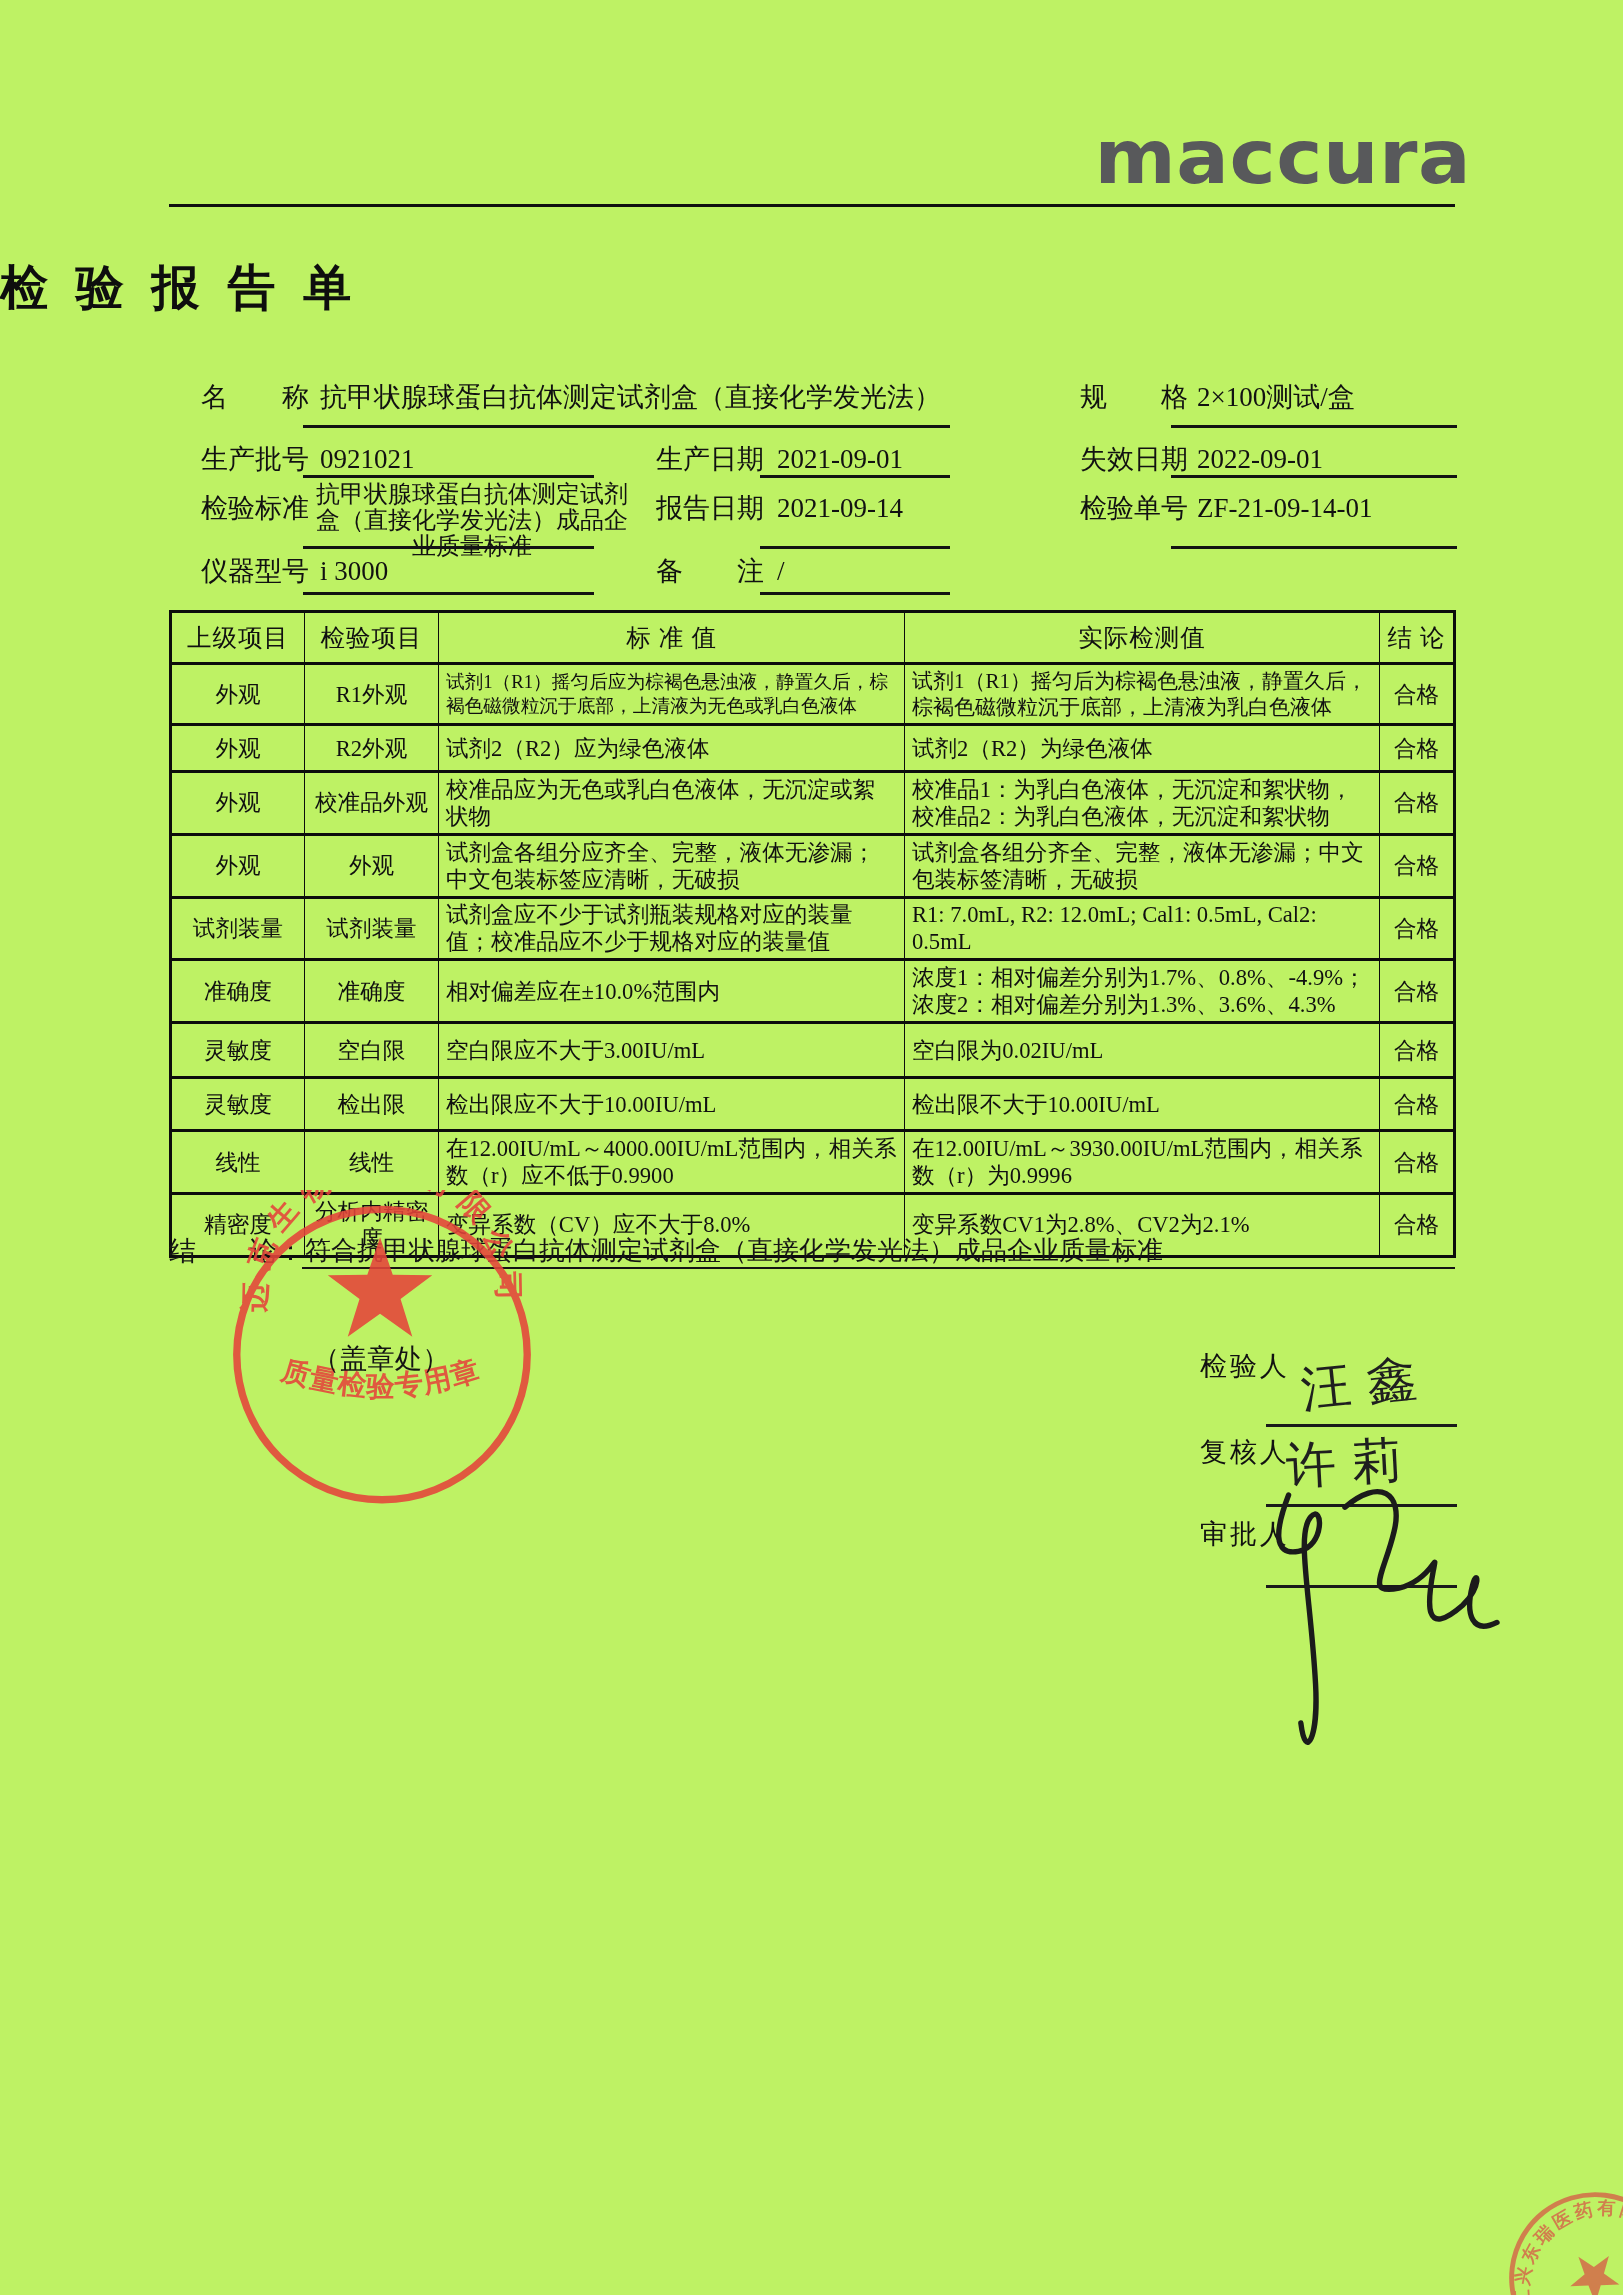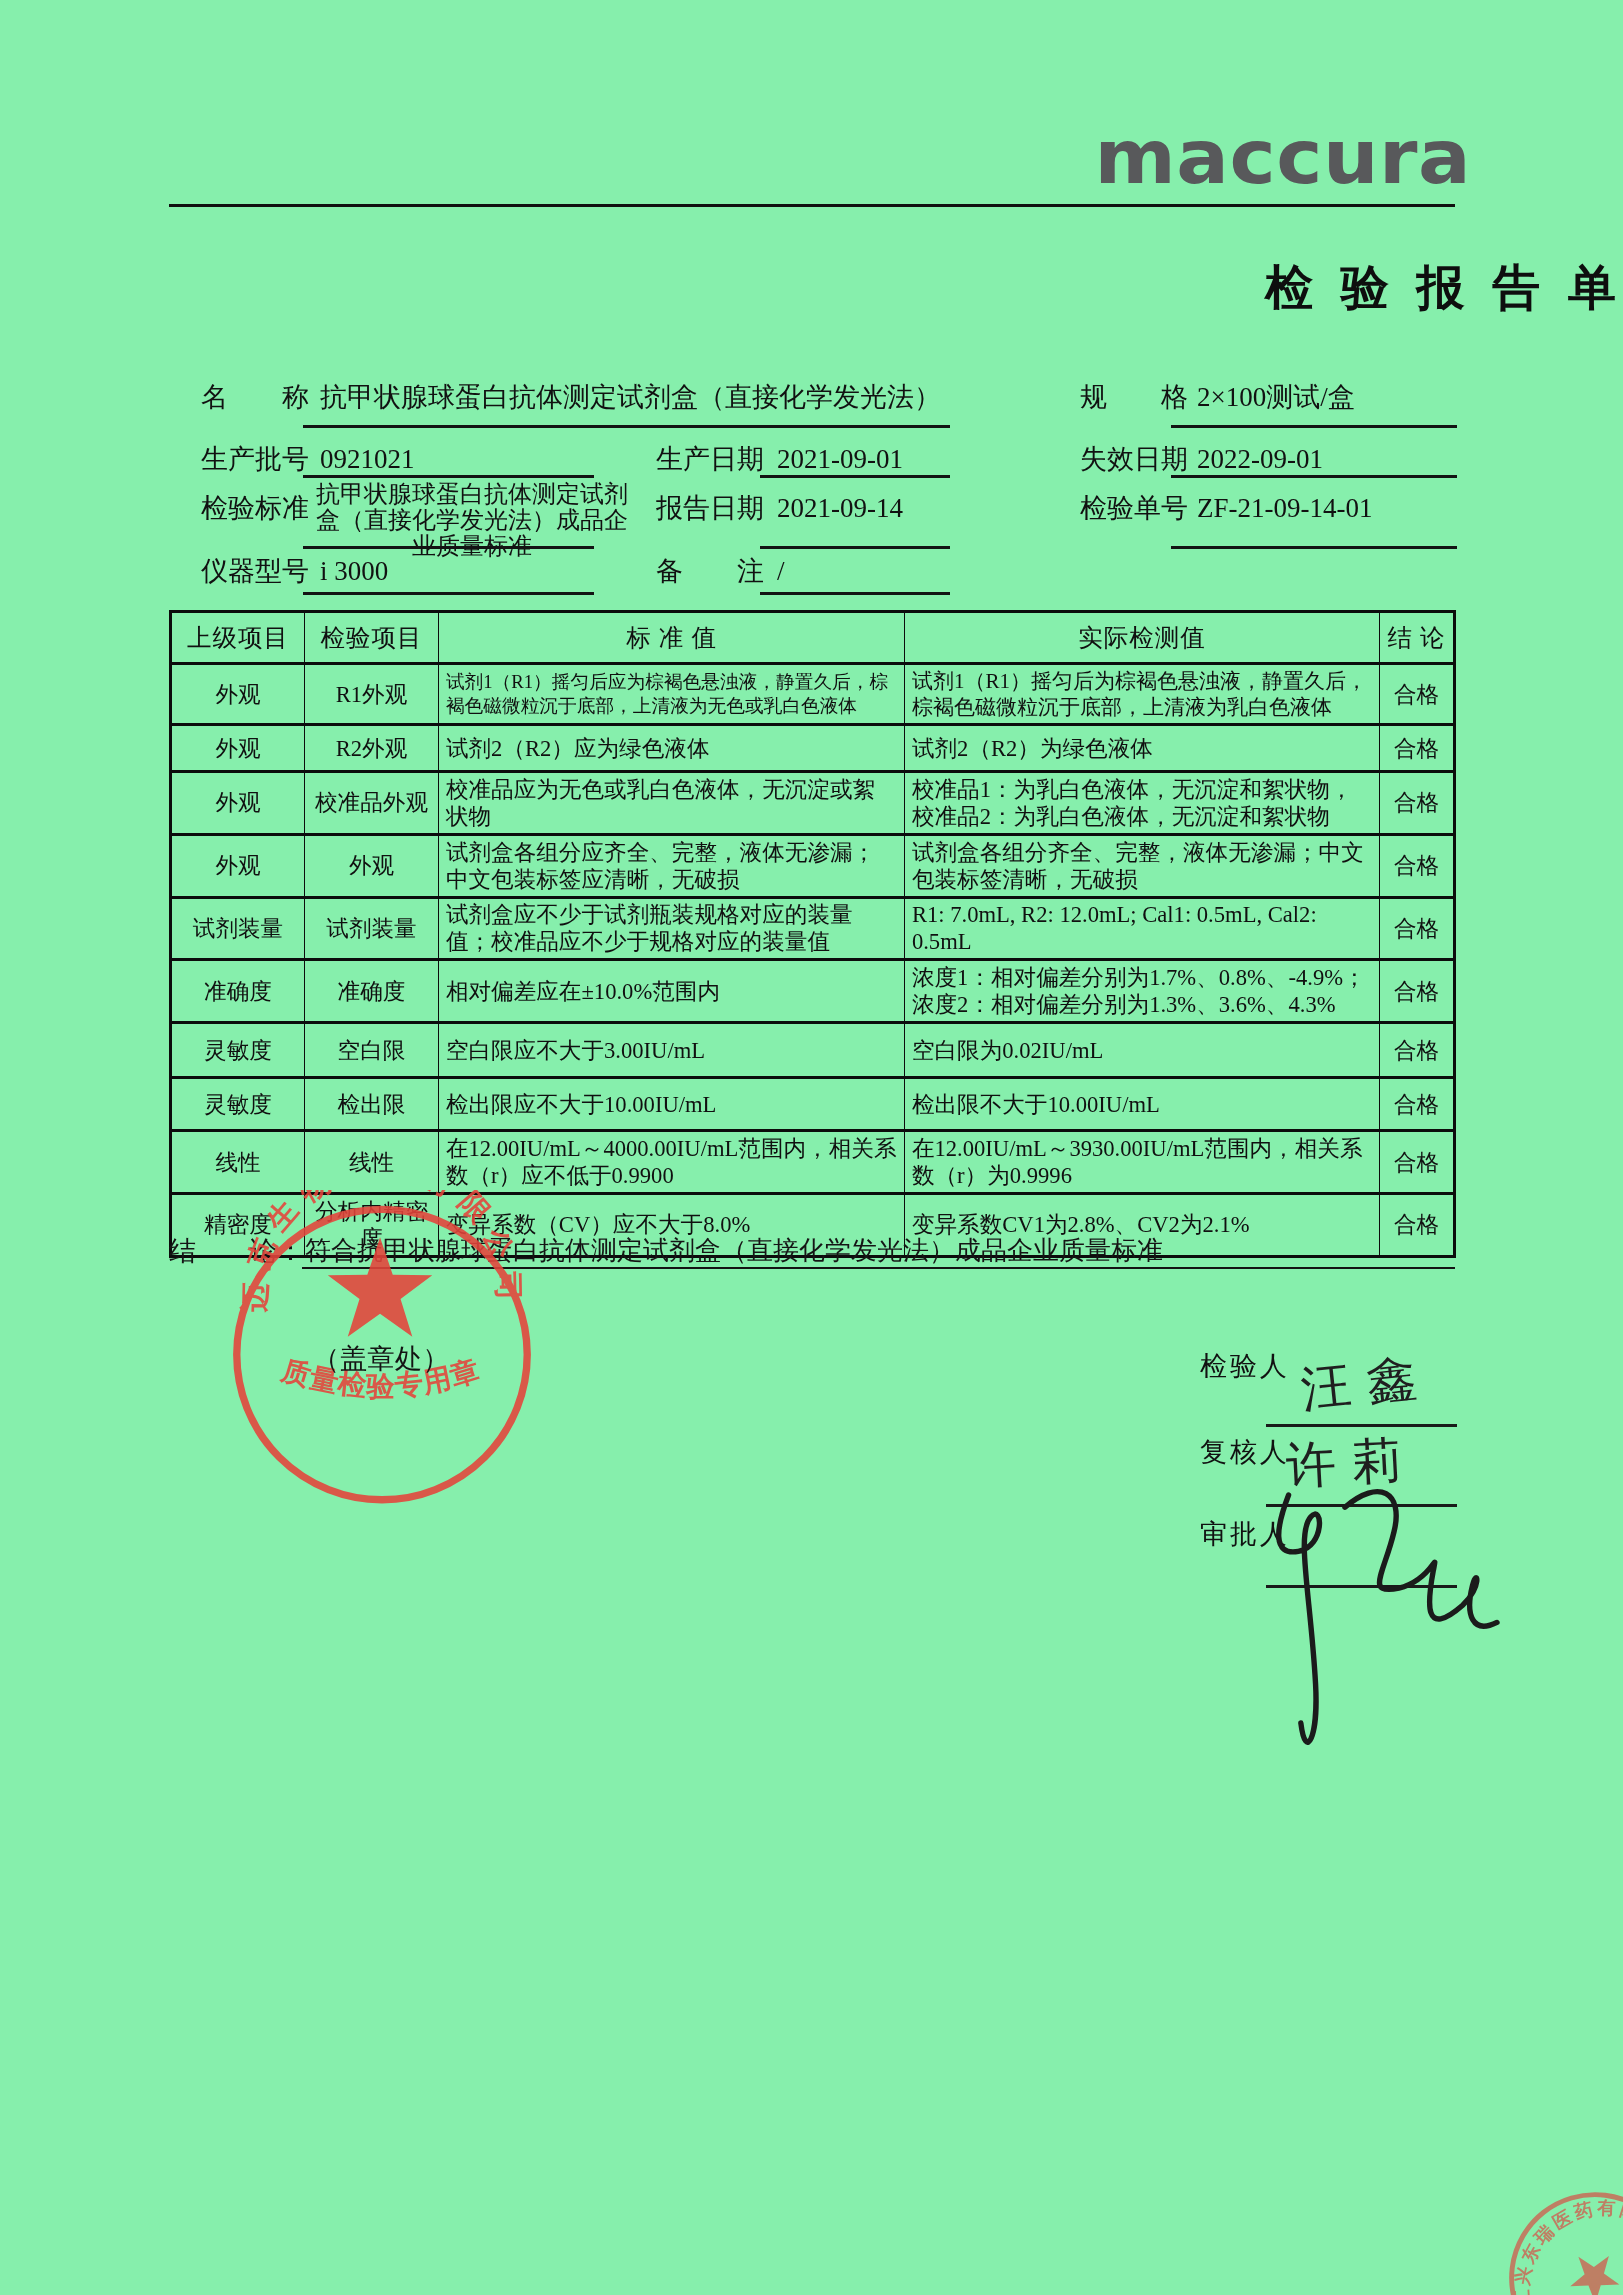--- a/index.html
+++ b/index.html
@@ -1,33 +1,33 @@
 <!DOCTYPE html>
 <html style="font-size:7.9px"><head>
 <meta charset="utf-8">
 <style>
   html,body{margin:0;padding:0;background:#e8e8ea;}
   .page{
     position:relative;
     width:1624px;height:2295px;
-    background:#86efac;
+    background:#bef264;
     overflow:hidden;
     font-family:"Liberation Serif","DejaVu Serif",serif;
     color:#151515;
   }
   
   .logo{
     position:absolute;top:120px;right:153px;
     font-family:"DejaVu Sans","Liberation Sans",sans-serif;
     font-weight:bold;font-size:75px;line-height:75px;
     color:#58595b;letter-spacing:0.5px;transform:scaleX(1.04);transform-origin:right;
   }
   .head-rule{position:absolute;left:169px;top:204px;width:1286px;height:2.9px;background:#101010;}
   .doc-title{
-    position:absolute;left:0;right:0;top:256px;text-align:right;
+    position:absolute;left:0;right:0;top:256px;text-align:left;
     font-size:48px;font-weight:bold;letter-spacing:7.9px;color:#0e0e0e;
   }
   
   .lab{position:absolute;font-size:27px;line-height:30px;white-space:pre;color:#111;margin-left:32px;}
   .val{position:absolute;font-size:27px;line-height:30px;white-space:pre;color:#111;margin-left:15px;}
   .val-small{position:absolute;font-size:24px;line-height:26px;width:334px;color:#111;text-align:center;}
   .uline{position:absolute;height:2.5px;background:#131313;}
   
   table.rpt{
     position:absolute;left:169px;top:610px;width:1284px;

